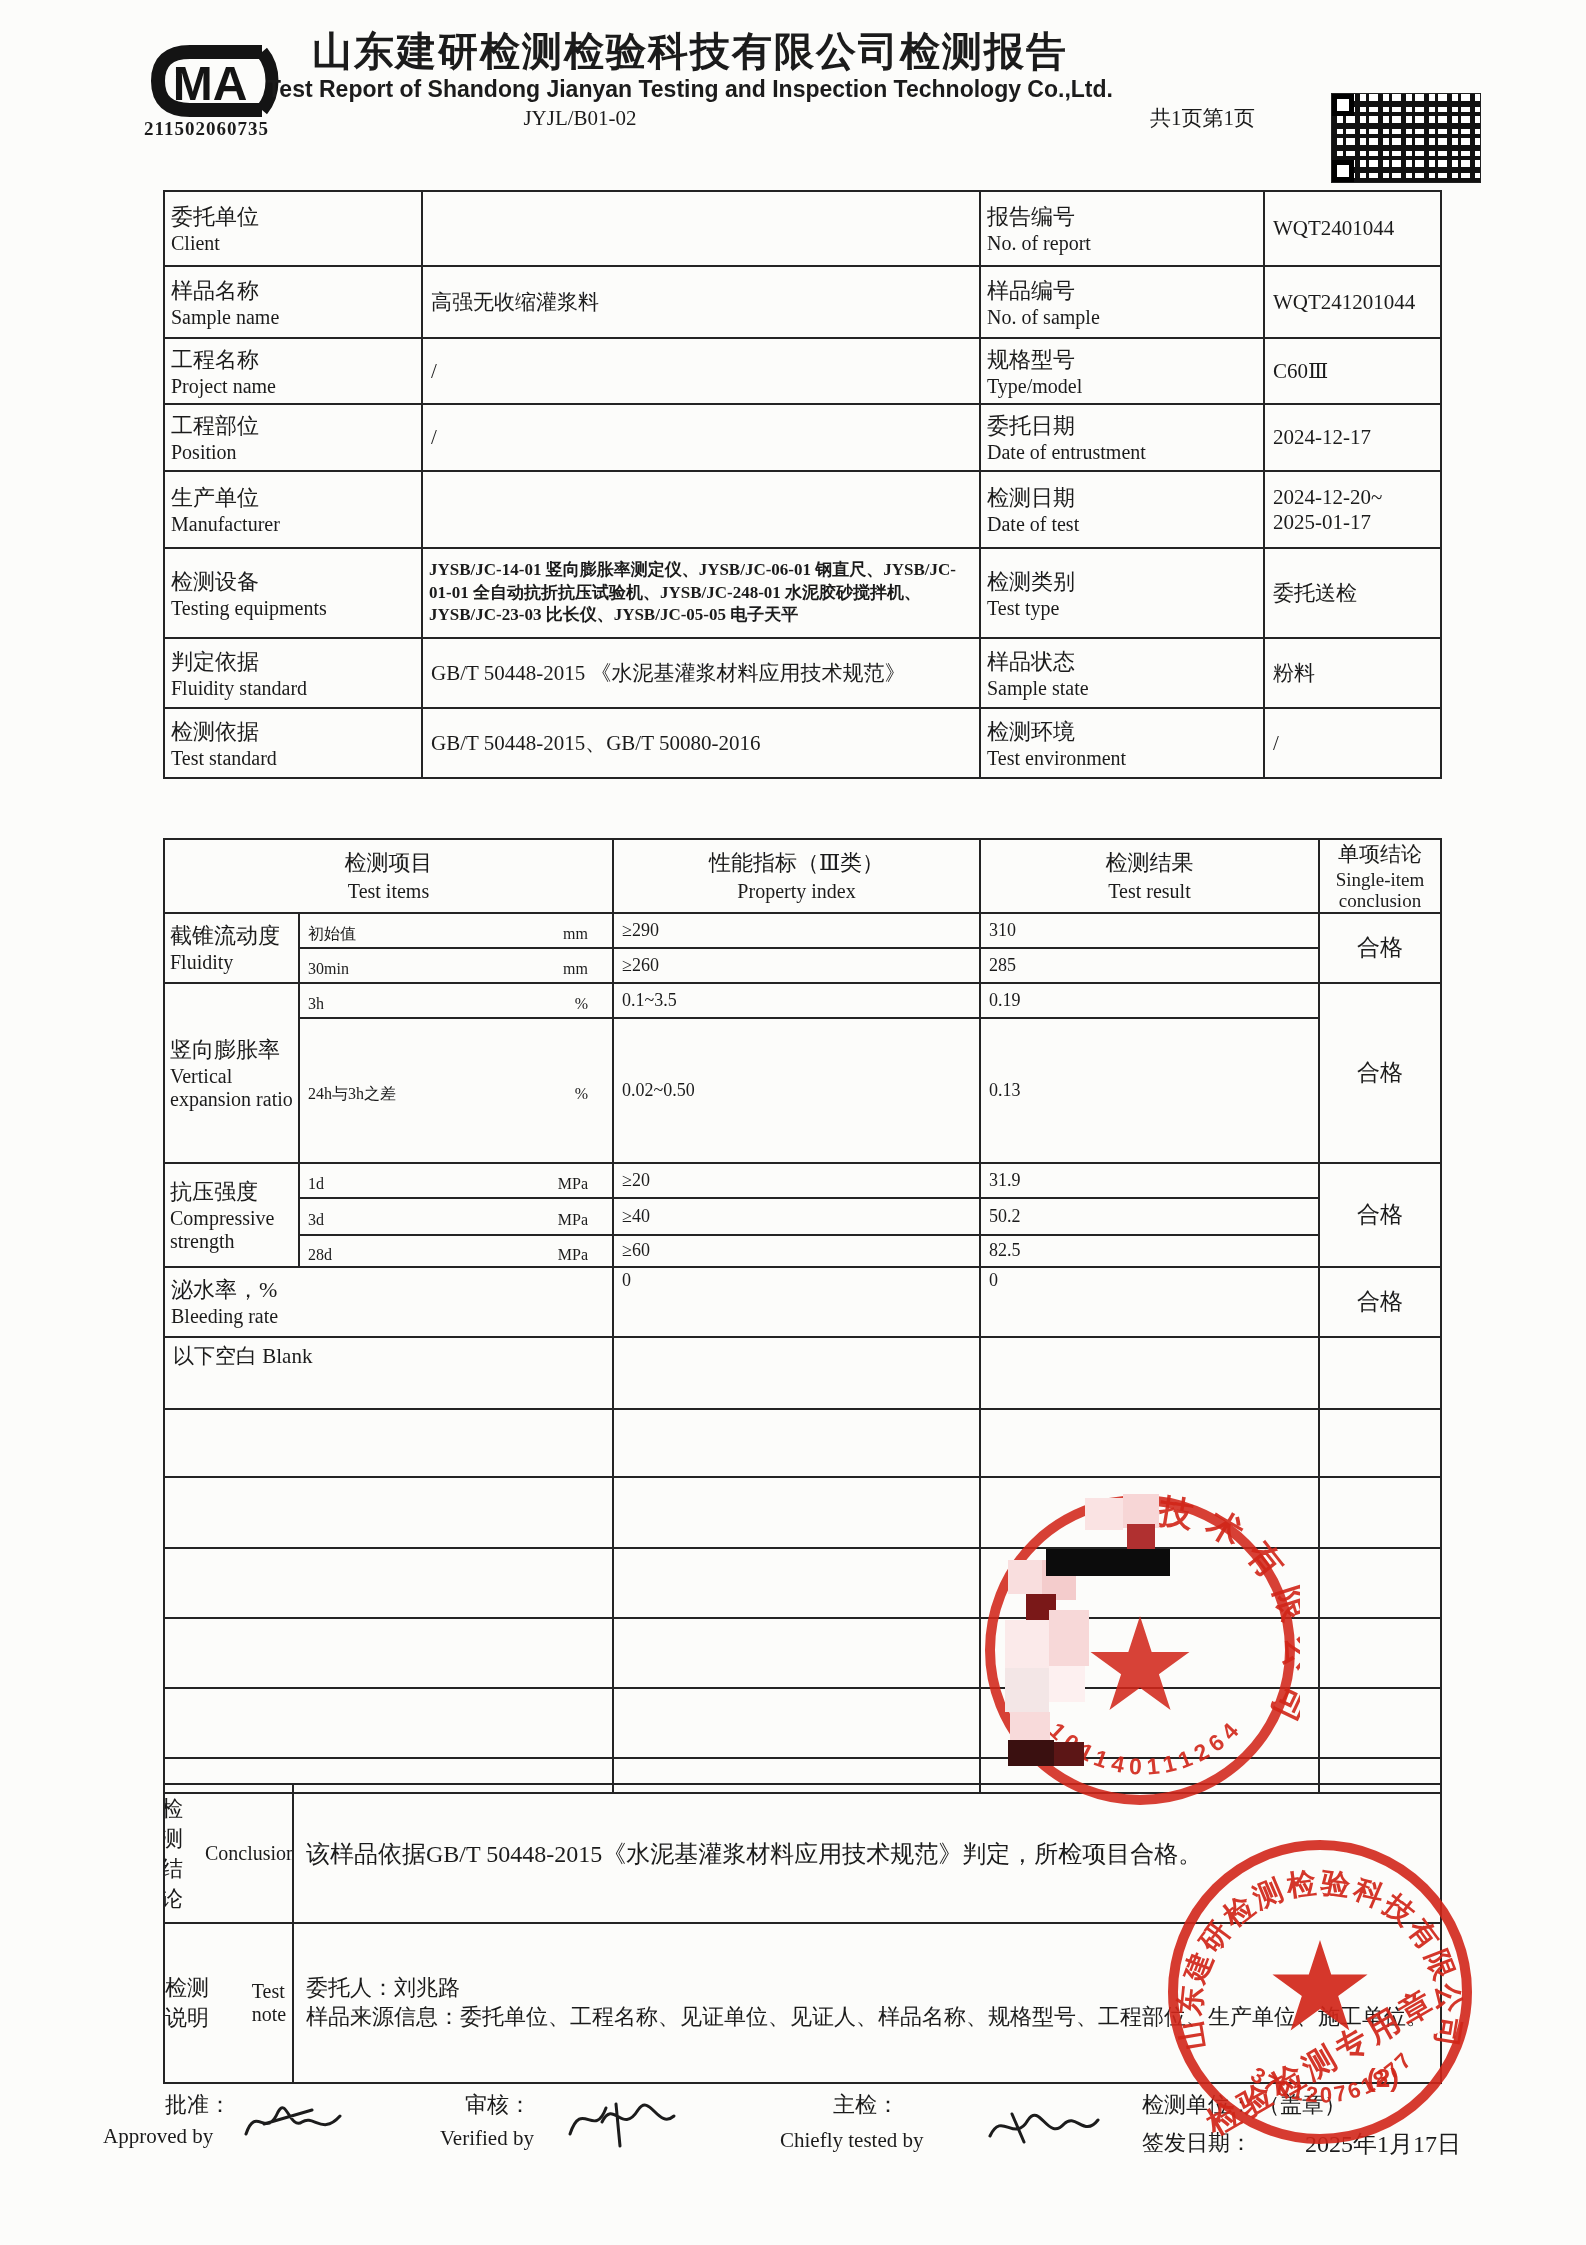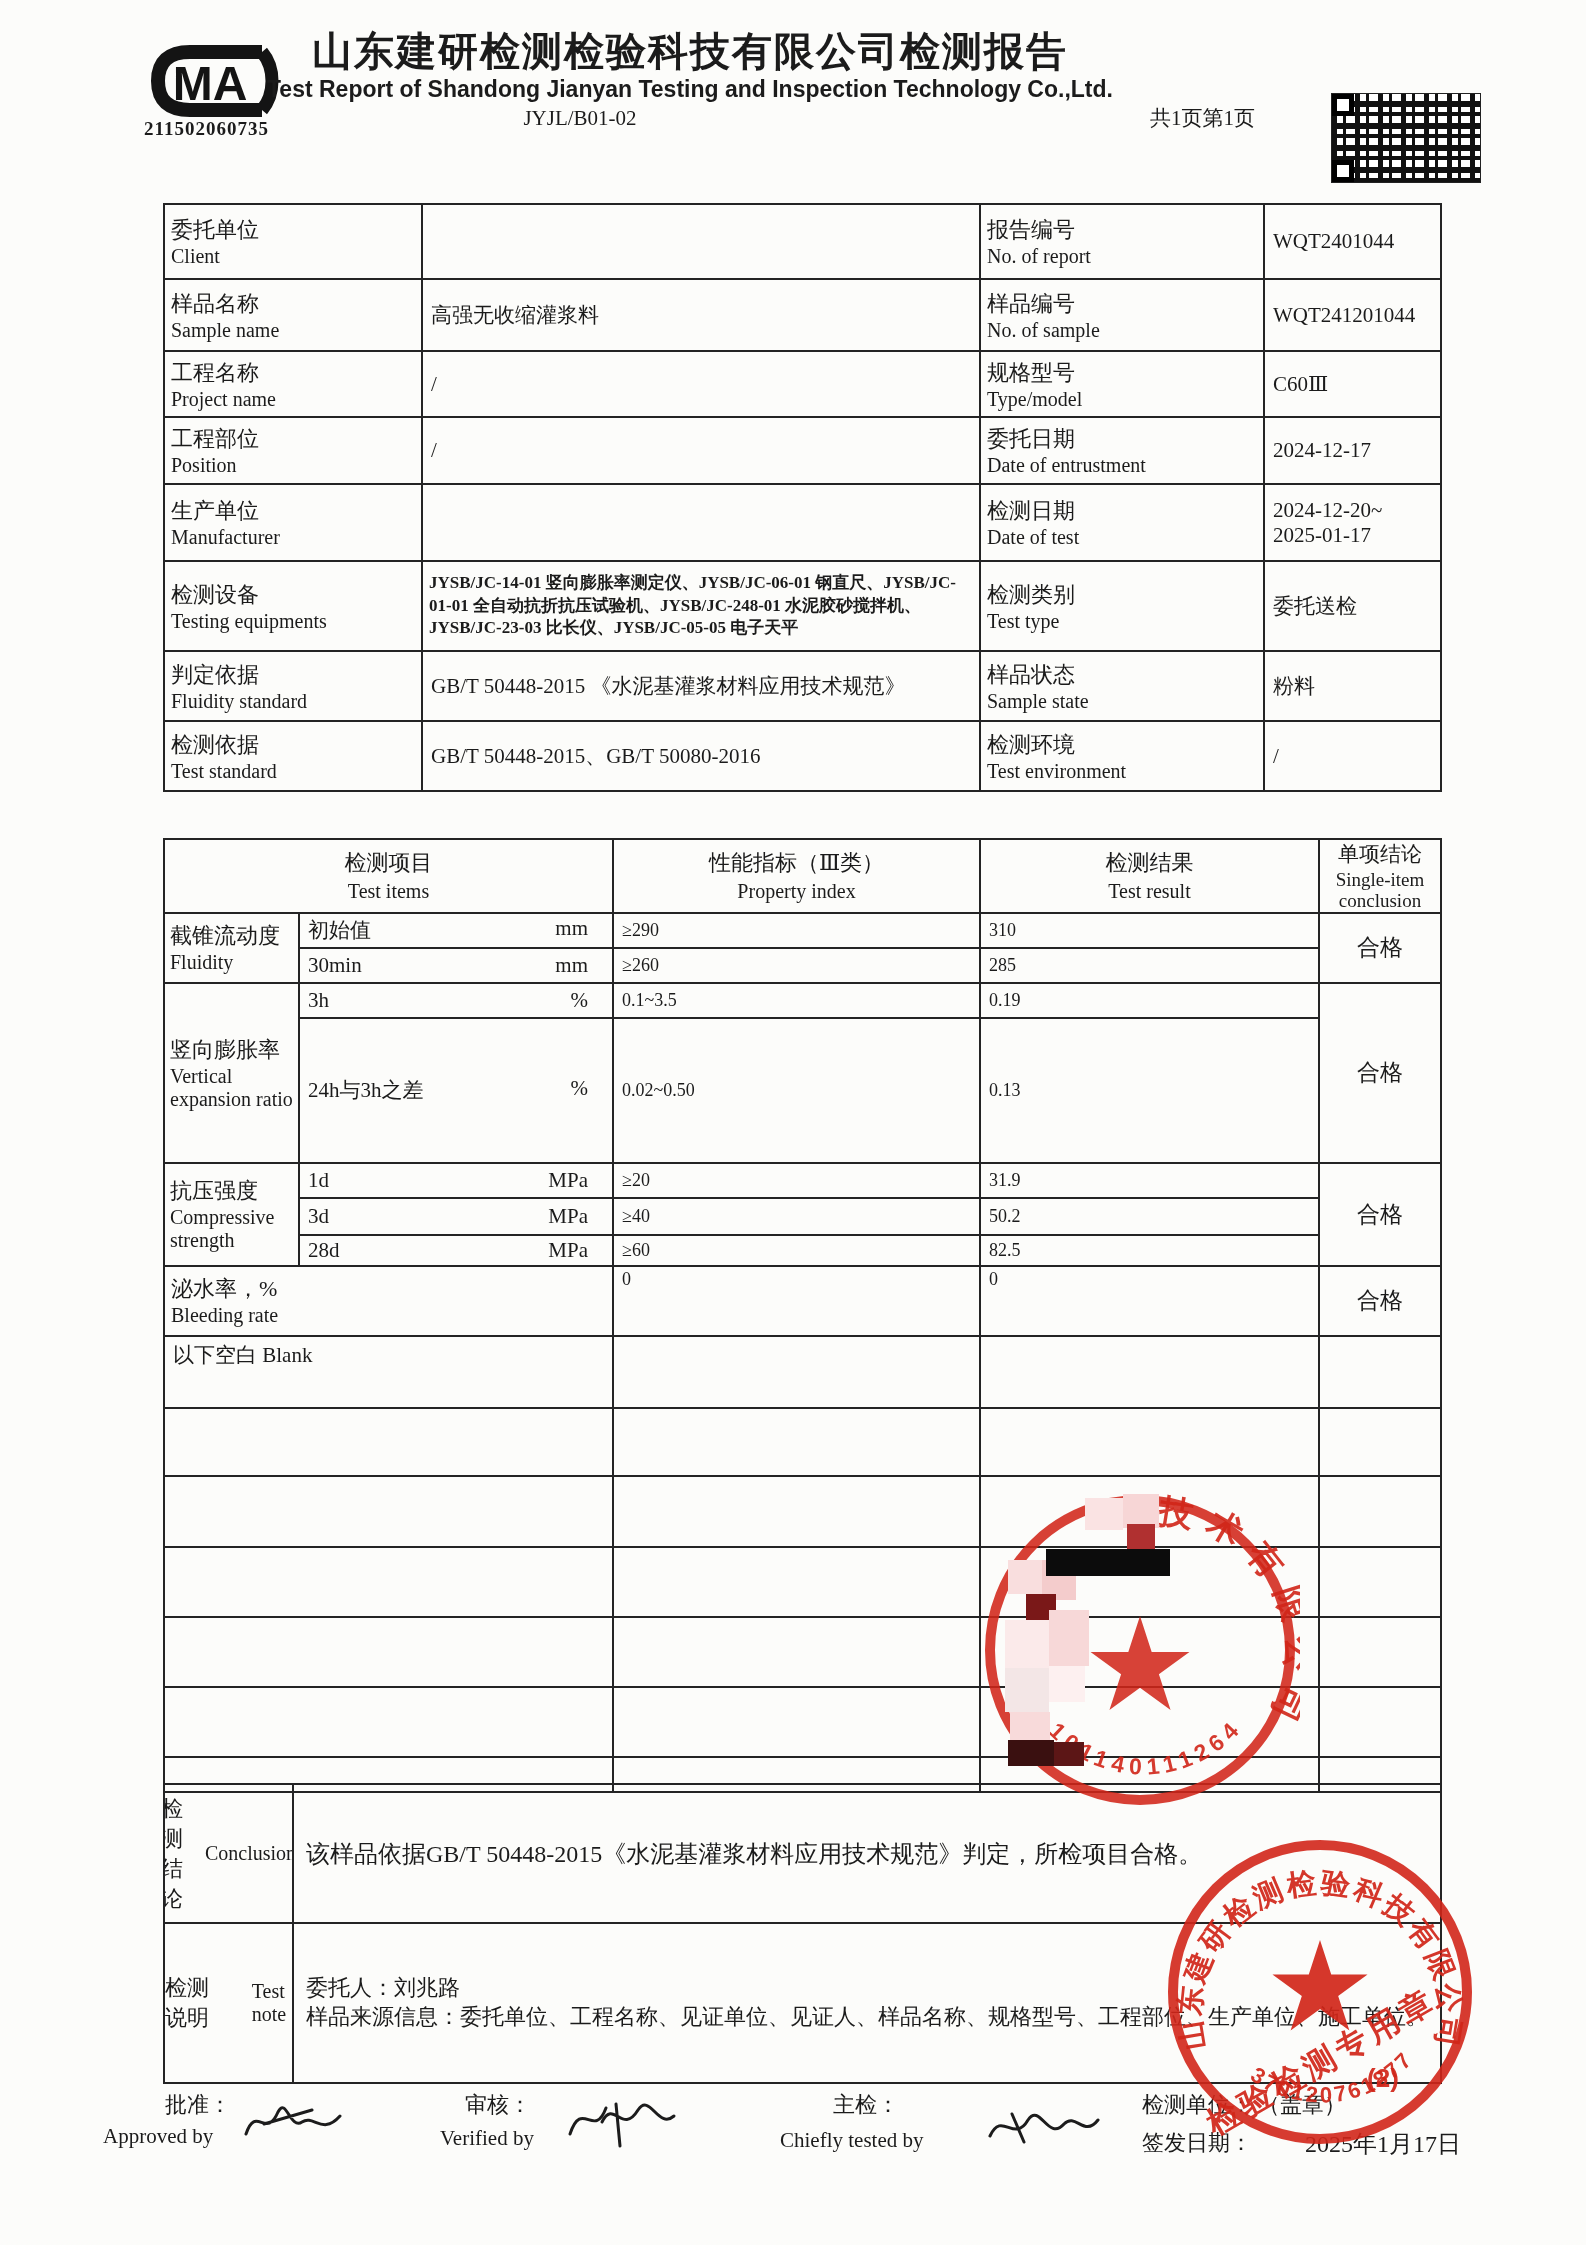--- a/index.html
+++ b/index.html
@@ -18,35 +18,35 @@
       background:
         repeating-linear-gradient(90deg,#111 0 5px,transparent 5px 11px,#111 11px 14px,transparent 14px 23px),
         repeating-linear-gradient(0deg,#111 0 4px,#fff 4px 9px,#111 9px 15px,#fff 15px 22px);
       outline:1px solid #222;}
   .qr .f1,.qr .f2{position:absolute;width:22px;height:22px;border:5px solid #000;background:#fff;box-sizing:border-box;}
   .qr .f1{left:0;bottom:0;}
   .qr .f2{left:0;top:0;}
   
   table.doc{border-collapse:collapse;table-layout:fixed;position:absolute;left:163px;width:1279px;background:transparent;}
   table.doc td{border:2px solid #242424;padding:0;vertical-align:middle;overflow:hidden;}
-  .info-table{top:190px;margin-top:13px;}
+  .info-table{top:190px;}
   .res-table{top:838px;}
   .concl-table{top:1783px;}
   .lbl{display:flex;flex-direction:column;justify-content:space-between;height:100%;padding:5px 6px;box-sizing:border-box;}
   .cn{font-size:22px;}
   .en{font-size:20px;}
   .val{font-size:21px;padding:4px 8px !important;}
   .equip{font-size:17px;font-weight:600;line-height:1.35;padding:4px 6px !important;}
   .hdr{display:flex;flex-direction:column;justify-content:center;align-items:center;height:100%;gap:2px;}
   .hdr .cn{font-size:22px;}
   .hdr .en{font-size:20px;}
   .conc-h .en{font-size:19px;text-align:center;line-height:1.1;}
   .grp{display:flex;flex-direction:column;justify-content:space-between;height:100%;padding:4px 5px;box-sizing:border-box;font-size:21px;}
   .grp .en{font-size:20px;line-height:1.15;}
-  .sub{display:flex;justify-content:space-between;padding:2px 24px 2px 8px;font-size:21px;}
+  .sub{display:flex;justify-content:space-between;align-items:center;padding:10px 24px 2px 8px;font-size:16px;}
   .idx{font-size:18px;padding:2px 8px !important;vertical-align:middle;}
   .conc{text-align:center;font-size:23px;}
   .blank{font-size:21px;padding:4px 8px !important;vertical-align:top !important;}
   .lblC{display:flex;justify-content:center;align-items:center;height:100%;gap:22px;text-align:left;}
   .lblC.big{gap:38px;}
   .ctext{font-size:24px;padding:6px 12px !important;}
   .ntext{display:flex;flex-direction:column;justify-content:space-between;height:100%;box-sizing:border-box;
          padding:14px 12px;font-size:22px;line-height:1.3;}
   
   .f{position:absolute;font-size:22px;}

